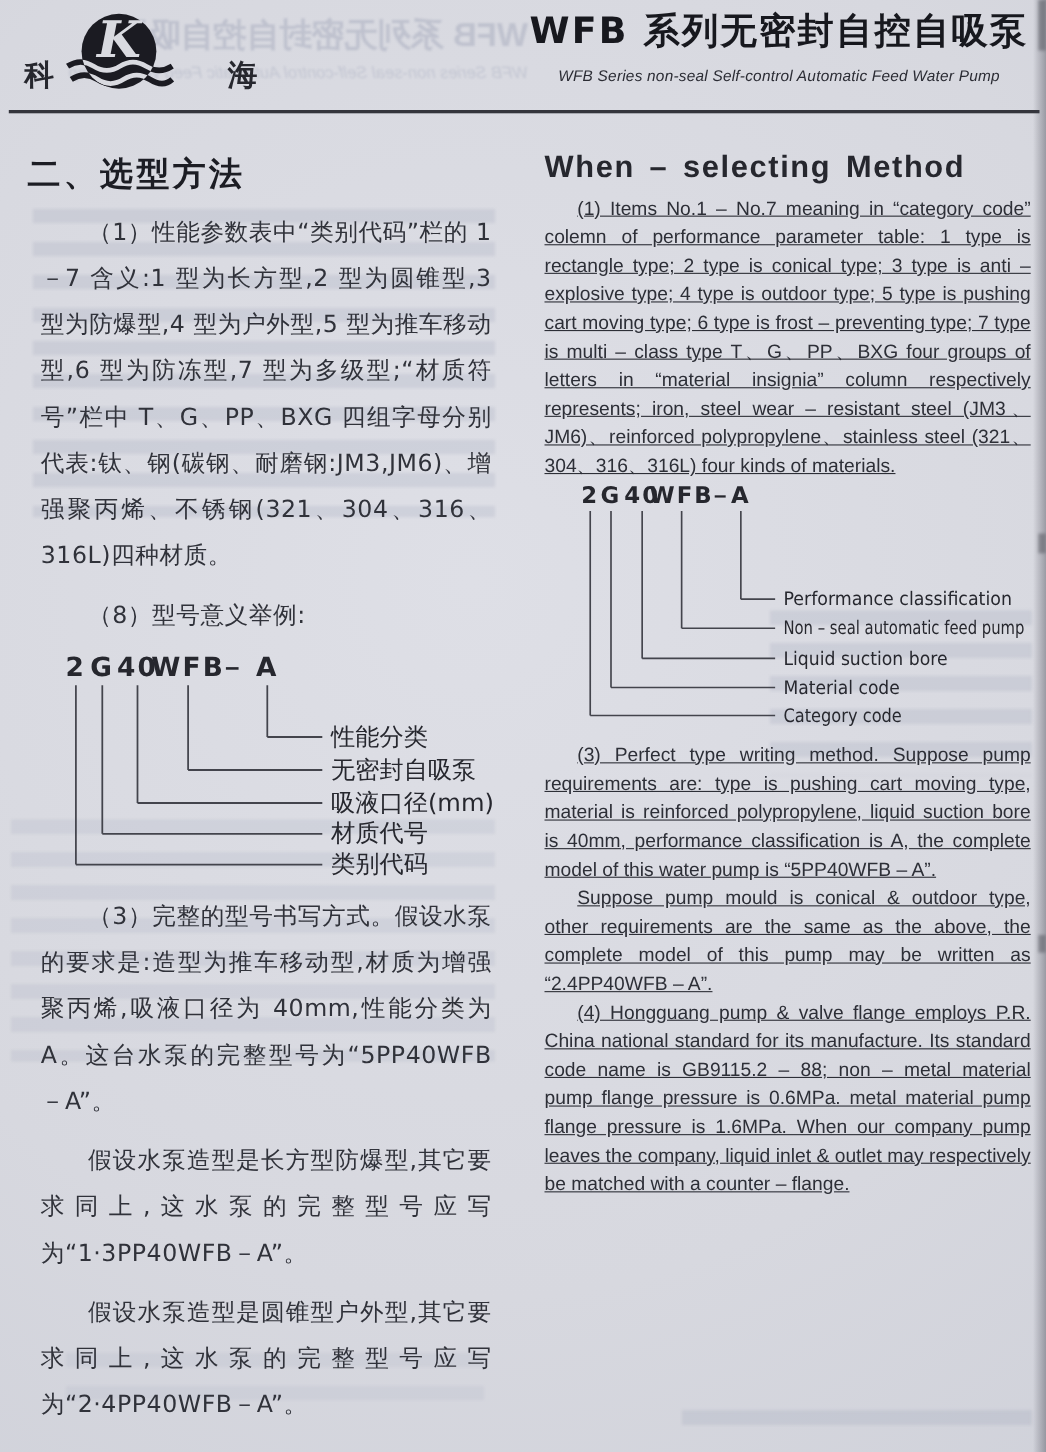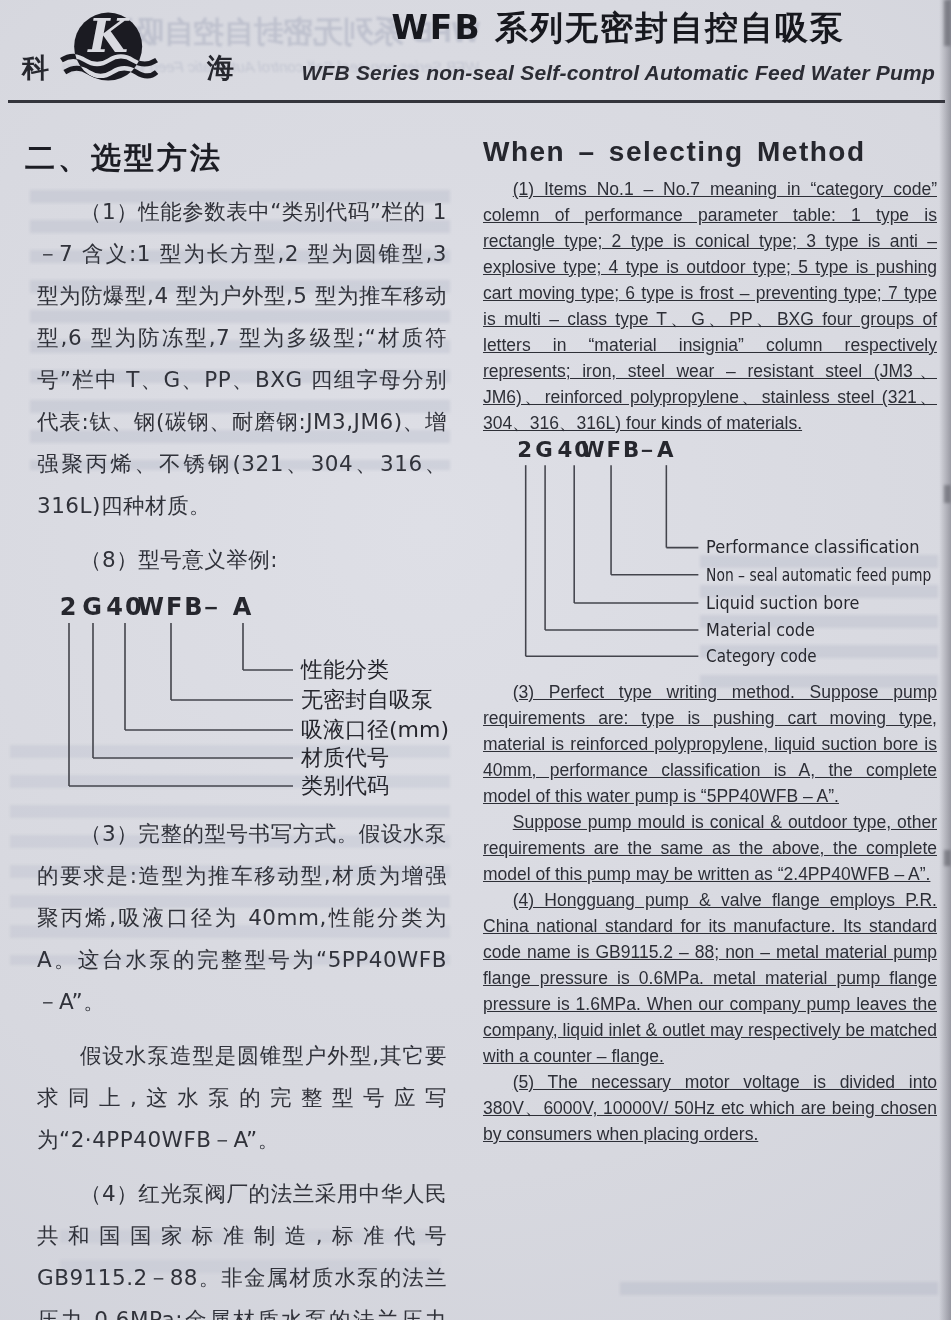--- a/index.html
+++ b/index.html
@@ -14,38 +14,38 @@
   .header{position:absolute;top:0;left:0;right:0;height:130px;}
   .logo{position:absolute;left:22px;top:4px;width:212px;height:92px;}
   .logo-mark{position:absolute;left:36px;top:0;width:102px;height:92px;}
   .logo-char{position:absolute;bottom:10px;font-size:27px;font-weight:700;color:#26272e;
     font-family:"DejaVu Sans","Liberation Sans",sans-serif;}
   .logo-char.left{left:0;}
   .logo-char.right{right:0;}
   .titles{position:absolute;right:16px;top:6px;text-align:center;}
   .title-cn{margin:0;font-size:33px;font-weight:700;letter-spacing:2px;color:#17181e;
     font-family:"DejaVu Sans","Liberation Sans",sans-serif;}
-  .title-en{margin-top:10px;font-size:21px;font-style:italic;font-weight:700;color:#2b2c34;
+  .title-en{margin-top:10px;font-size:14px;font-style:italic;font-weight:400;color:#2b2c34;
     letter-spacing:0.2px;}
   .rule{position:absolute;top:100px;left:8px;right:6px;height:3px;background:#34353c;}
   
   .ghost{position:absolute;pointer-events:none;}
   .ghost-title-cn{left:60px;top:12px;width:420px;font-size:30px;font-weight:700;
     color:rgba(90,100,135,.20);transform:scaleX(-1);filter:blur(1px);white-space:nowrap;overflow:hidden;}
   .ghost-title-en{left:60px;top:58px;width:420px;font-size:15px;font-style:italic;
     color:rgba(90,100,135,.16);transform:scaleX(-1);filter:blur(1px);white-space:nowrap;overflow:hidden;}
   .ghost-stripe{background:repeating-linear-gradient(180deg,
       rgba(108,118,150,.13) 0 13px, rgba(108,118,150,0) 13px 30px);
     filter:blur(1.6px);}
   .edge-shadow{position:absolute;top:0;right:0;width:12px;height:100%;
     background:linear-gradient(to right, rgba(60,60,72,0), rgba(60,60,72,.40));}
   .edge-smudge{position:absolute;right:0;width:7px;background:#5a5b64;opacity:.55;filter:blur(1.5px);}
   
   .content{position:absolute;top:130px;left:0;right:0;bottom:0;overflow:hidden;
-    display:flex;gap:24px;padding:4px 14px 0 25px;box-sizing:border-box;}
+    display:flex;gap:36px;padding:4px 14px 0 25px;box-sizing:border-box;}
   .col-left{width:434px;flex:none;}
   .col-right{flex:1;min-width:0;}
   .cn-heading{margin:4px 0 10px 0;font-size:30px;font-weight:700;letter-spacing:3px;color:#1c1d24;
     font-family:"DejaVu Sans","Liberation Sans",sans-serif;}
   .en-heading{margin:2px 0 8px 0;font-size:28px;font-weight:700;letter-spacing:1.5px;
     word-spacing:4px;color:#26272e;}
   p.cn{margin:12px;font-size:21.5px;line-height:42px;text-align:justify;text-indent:2em;
     letter-spacing:0.5px;color:#30323a;
     font-family:"DejaVu Sans","Liberation Sans",sans-serif;}
   p.cn.space{margin-top:12px;}
@@ -124,20 +124,21 @@
         <line x1="44" y1="30" x2="44" y2="193"></line>
           <line x1="44" y1="193" x2="268" y2="193"></line>
         <text class="lbl-cn" x="276" y="84">性能分类</text>
         <text class="lbl-cn" x="276" y="114">无密封自吸泵</text>
         <text class="lbl-cn" x="276" y="144">吸液口径(mm)</text>
         <text class="lbl-cn" x="276" y="172">材质代号</text>
         <text class="lbl-cn" x="276" y="200">类别代码</text>
       </svg>
 
       <p class="cn space">（3）完整的型号书写方式。假设水泵的要求是:造型为推车移动型,材质为增强聚丙烯,吸液口径为 40mm,性能分类为 A。这台水泵的完整型号为“5PP40WFB－A”。</p>
+      <p class="cn space">假设水泵造型是长方型防爆型,其它要求同上,这水泵的完整型号应写为“1·3PP40WFB－A”。</p>
       <p class="cn space">假设水泵造型是圆锥型户外型,其它要求同上,这水泵的完整型号应写为“2·4PP40WFB－A”。</p>
       <p class="cn space">（4）红光泵阀厂的法兰采用中华人民共和国国家标准制造,标准代号 GB9115.2－88。非金属材质水泵的法兰压力 0.6MPa;金属材质水泵的法兰压力 1.6MPa。本厂水泵出厂时,进出液口各配一只反法兰。</p>
 
     </section>
 
     <section class="col-right">
       <h2 class="en-heading">When – selecting Method</h2>
       <p class="en">(1) Items No.1 – No.7 meaning in “category code” colemn of performance parameter table: 1 type is rectangle type; 2 type is conical type; 3 type is anti – explosive type; 4 type is outdoor type; 5 type is pushing cart moving type; 6 type is frost – preventing type; 7 type is multi – class type T、G、PP、BXG four groups of letters in “material insignia” column respectively represents; iron, steel wear – resistant steel (JM3、JM6)、reinforced polypropylene、stainless steel (321、304、316、316L) four kinds of materials.</p>
 
       <svg class="diagram" viewBox="0 0 468 242">
@@ -160,21 +161,20 @@
         <text class="lbl-en" x="230" y="119" textLength="220" lengthAdjust="spacingAndGlyphs">Performance classification</text>
         <text class="lbl-en" x="230" y="147" textLength="232" lengthAdjust="spacingAndGlyphs">Non – seal automatic feed pump</text>
         <text class="lbl-en" x="230" y="176" textLength="158" lengthAdjust="spacingAndGlyphs">Liquid suction bore</text>
         <text class="lbl-en" x="230" y="204" textLength="112" lengthAdjust="spacingAndGlyphs">Material code</text>
         <text class="lbl-en" x="230" y="231" textLength="114" lengthAdjust="spacingAndGlyphs">Category code</text>
       </svg>
 
       <p class="en">(3) Perfect type writing method. Suppose pump requirements are: type is pushing cart moving type, material is reinforced polypropylene, liquid suction bore is 40mm, performance classification is A, the complete model of this water pump is “5PP40WFB – A”.</p>
       <p class="en">Suppose pump mould is conical &amp; outdoor type, other requirements are the same as the above, the complete model of this pump may be written as “2.4PP40WFB – A”.</p>
       <p class="en">(4) Hongguang pump &amp; valve flange employs P.R. China national standard for its manufacture. Its standard code name is GB9115.2 – 88; non – metal material pump flange pressure is 0.6MPa. metal material pump flange pressure is 1.6MPa. When our company pump leaves the company, liquid inlet &amp; outlet may respectively be matched with a counter – flange.</p>
-      <p class="en">(5) The necessary motor voltage is divided into 380V、6000V, 10000V/ 50Hz etc which are being chosen by consumers when placing orders.</p>
     </section>
   </div>
 
   <div class="edge-shadow"></div>
   <div class="edge-smudge" style="top:0;height:46px;"></div>
   <div class="edge-smudge" style="top:485px;height:18px;"></div>
   <div class="edge-smudge" style="top:850px;height:16px;"></div>
 
 </div>
 

